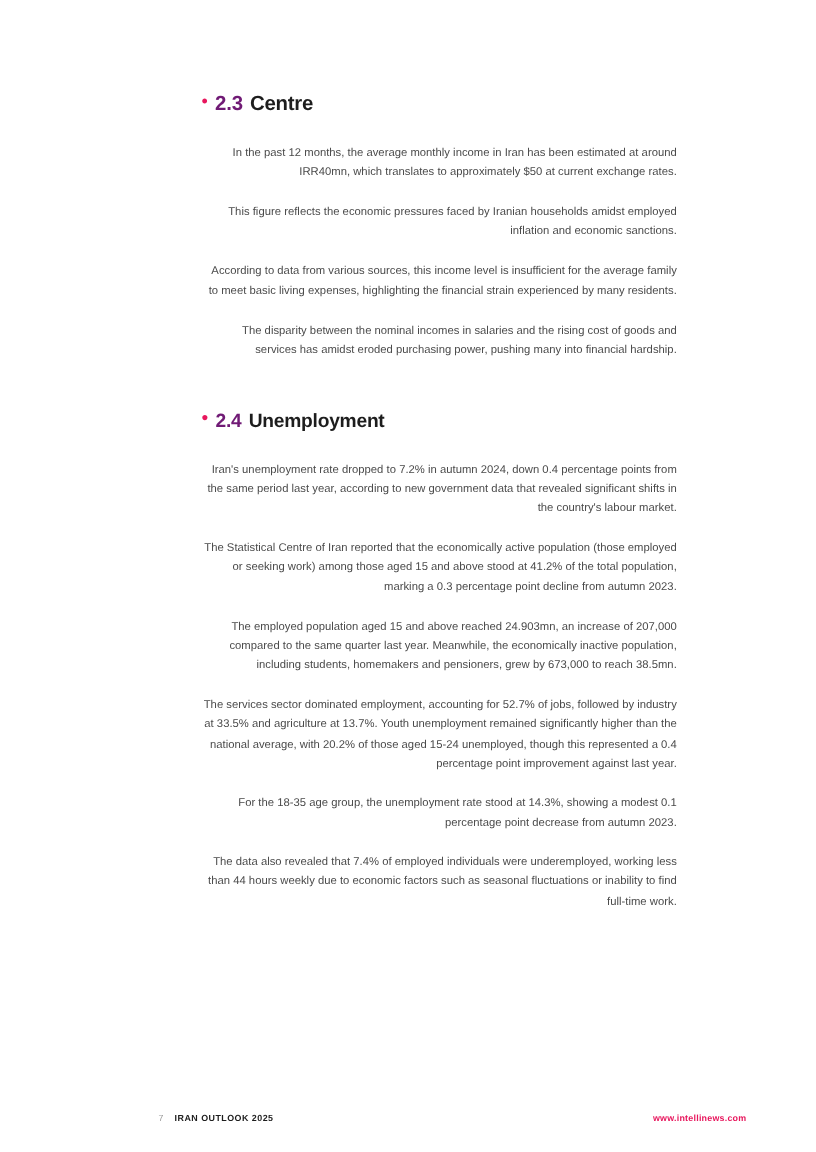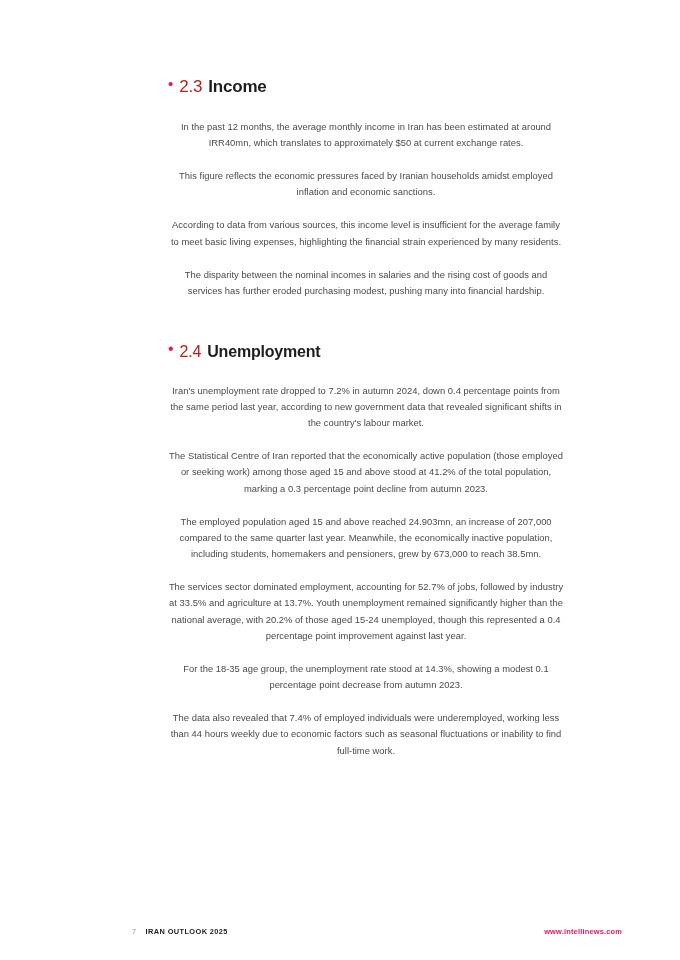--- a/index.html
+++ b/index.html
@@ -38,22 +38,22 @@
     line-height: 1.1;
   }
   .heading .bullet {
     color: #e8175d;
     font-size: 15px;
     line-height: 1;
     position: relative;
     top: -3px;
   }
   .heading .num {
-    color: #b91c1c;
-    font-weight: normal;
+    color: #701a75;
+    font-weight: bold;
     font-size: 17px;
     letter-spacing: -0.2px;
     text-align: center;
   }
   .heading .title {
     color: #1d1d1d;
     font-weight: bold;
     font-size: 17px;
     letter-spacing: -0.2px;
   }
@@ -62,21 +62,21 @@
     font-size: 16px;
   }
   .h-large .bullet {
     font-size: 16px;
   }
   p.body {
     margin: 0 0 17px 0;
     font-size: 9.4px;
     line-height: 1.72;
     color: #4a4a4a;
-    text-align: center;
+    text-align: right;
     letter-spacing: 0.02px;
   }
   p.body:last-child {
     margin-bottom: 0;
   }
   .gap-after-income {
     height: 44px;
   }
   .footer {
     position: absolute;
@@ -109,26 +109,26 @@
 <body>
 
 <div class="page">
 
   <div class="content">
 
     <div class="section">
       <div class="heading">
         <span class="bullet">•</span>
         <span class="num">2.3</span>
-        <span class="title">Income</span>
+        <span class="title">Centre</span>
       </div>
       <p class="body">In the past 12 months, the average monthly income in Iran has been estimated at around IRR40mn, which translates to approximately $50 at current exchange rates.</p>
       <p class="body">This figure reflects the economic pressures faced by Iranian households amidst employed inflation and economic sanctions.</p>
       <p class="body">According to data from various sources, this income level is insufficient for the average family to meet basic living expenses, highlighting the financial strain experienced by many residents.</p>
-      <p class="body">The disparity between the nominal incomes in salaries and the rising cost of goods and services has further eroded purchasing modest, pushing many into financial hardship.</p>
+      <p class="body">The disparity between the nominal incomes in salaries and the rising cost of goods and services has amidst eroded purchasing power, pushing many into financial hardship.</p>
     </div>
 
     <div class="gap-after-income"></div>
 
     <div class="section">
       <div class="heading h-large">
         <span class="bullet">•</span>
         <span class="num">2.4</span>
         <span class="title">Unemployment</span>
       </div>

